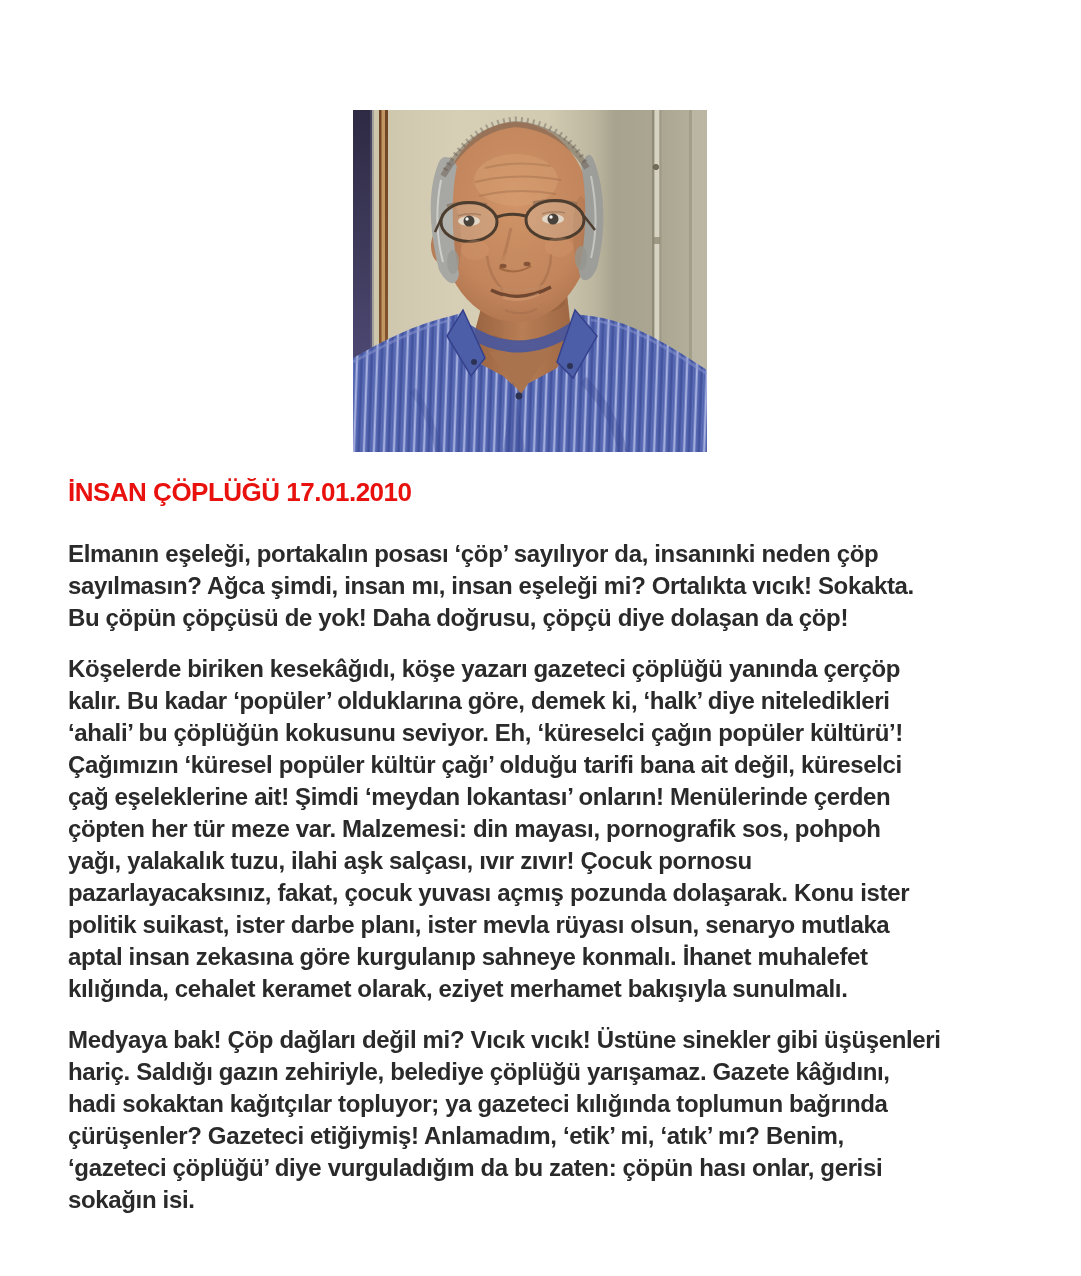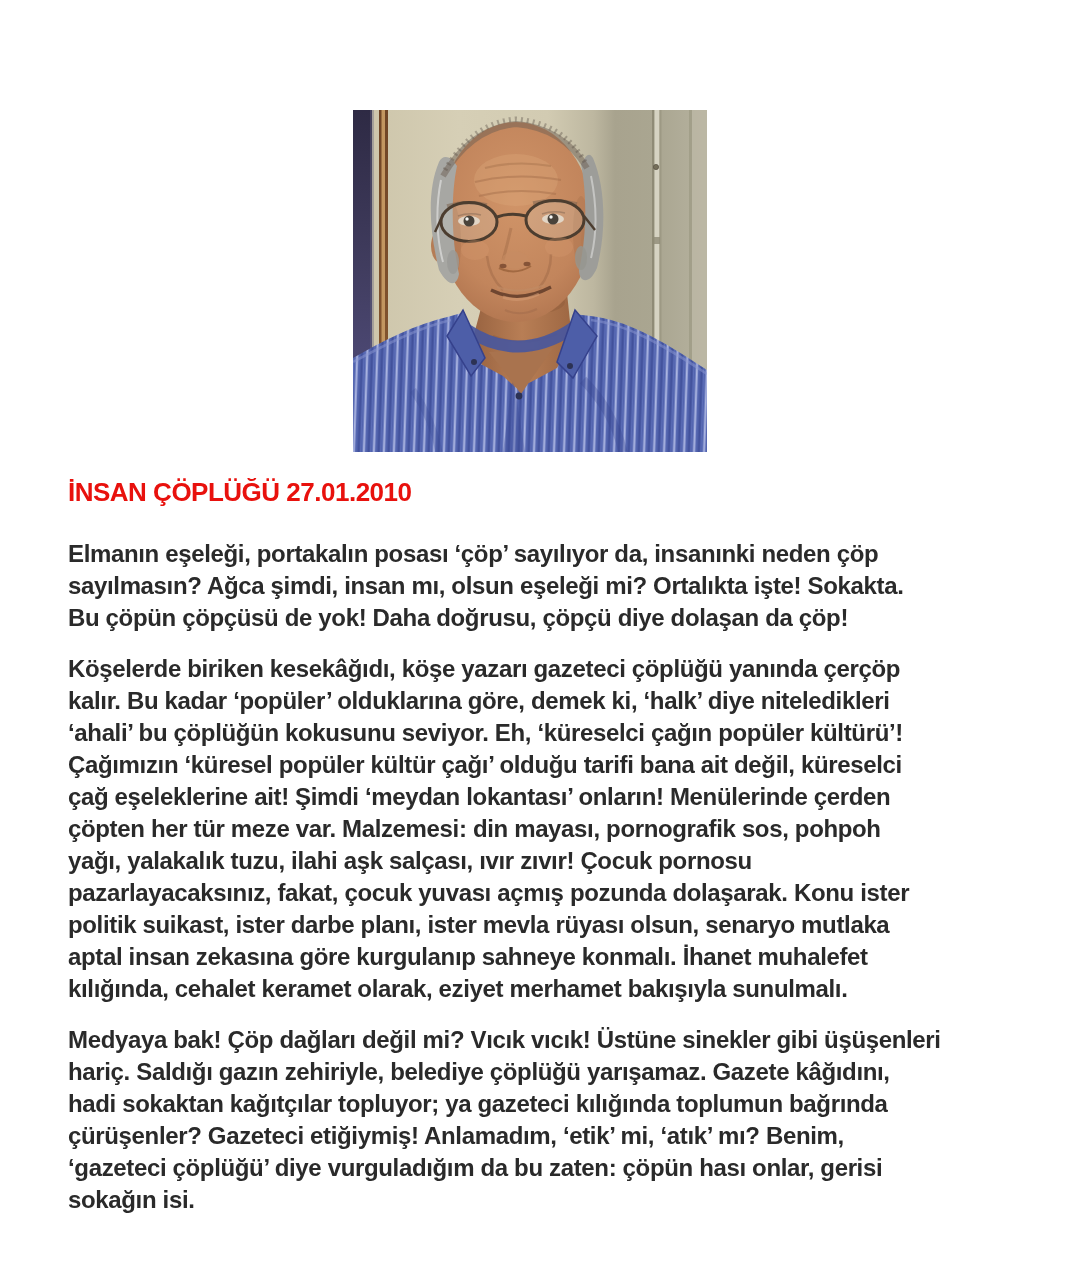--- a/index.html
+++ b/index.html
@@ -184,25 +184,25 @@
       <path d="M138,180 Q166,194 198,177" stroke="#6f4630" stroke-width="3.2" fill="none"></path>
       <path d="M150,187 Q167,193 186,184" stroke="#d59c74" stroke-width="3" fill="none" opacity="0.55"></path>
 
       <path d="M152,200 Q167,207 184,199" stroke="#9c6748" stroke-width="2" fill="none" opacity="0.4"></path>
 
       <ellipse cx="122" cy="140" rx="14" ry="10" fill="#d89d70" opacity="0.3"></ellipse>
       <ellipse cx="206" cy="137" rx="14" ry="10" fill="#d89d70" opacity="0.3"></ellipse>
     </g>
   </svg>
 
-  <h1 class="heading">İNSAN ÇÖPLÜĞÜ 27.01.2010</h1>
+  <h1 class="heading">İNSAN ÇÖPLÜĞÜ 17.01.2010</h1>
 
   <div class="article-body">
     <p>Elmanın eşeleği, portakalın posası ‘çöp’ sayılıyor da, insanınki neden çöp
-sayılmasın? Ağca şimdi, insan mı, olsun eşeleği mi? Ortalıkta işte! Sokakta.
+sayılmasın? Ağca şimdi, insan mı, insan eşeleği mi? Ortalıkta vıcık! Sokakta.
 Bu çöpün çöpçüsü de yok! Daha doğrusu, çöpçü diye dolaşan da çöp!</p>
     <p>Köşelerde biriken kesekâğıdı, köşe yazarı gazeteci çöplüğü yanında çerçöp
 kalır. Bu kadar ‘popüler’ olduklarına göre, demek ki, ‘halk’ diye niteledikleri
 ‘ahali’ bu çöplüğün kokusunu seviyor. Eh, ‘küreselci çağın popüler kültürü’!
 Çağımızın ‘küresel popüler kültür çağı’ olduğu tarifi bana ait değil, küreselci
 çağ eşeleklerine ait! Şimdi ‘meydan lokantası’ onların! Menülerinde çerden
 çöpten her tür meze var. Malzemesi: din mayası, pornografik sos, pohpoh
 yağı, yalakalık tuzu, ilahi aşk salçası, ıvır zıvır! Çocuk pornosu
 pazarlayacaksınız, fakat, çocuk yuvası açmış pozunda dolaşarak. Konu ister
 politik suikast, ister darbe planı, ister mevla rüyası olsun, senaryo mutlaka

